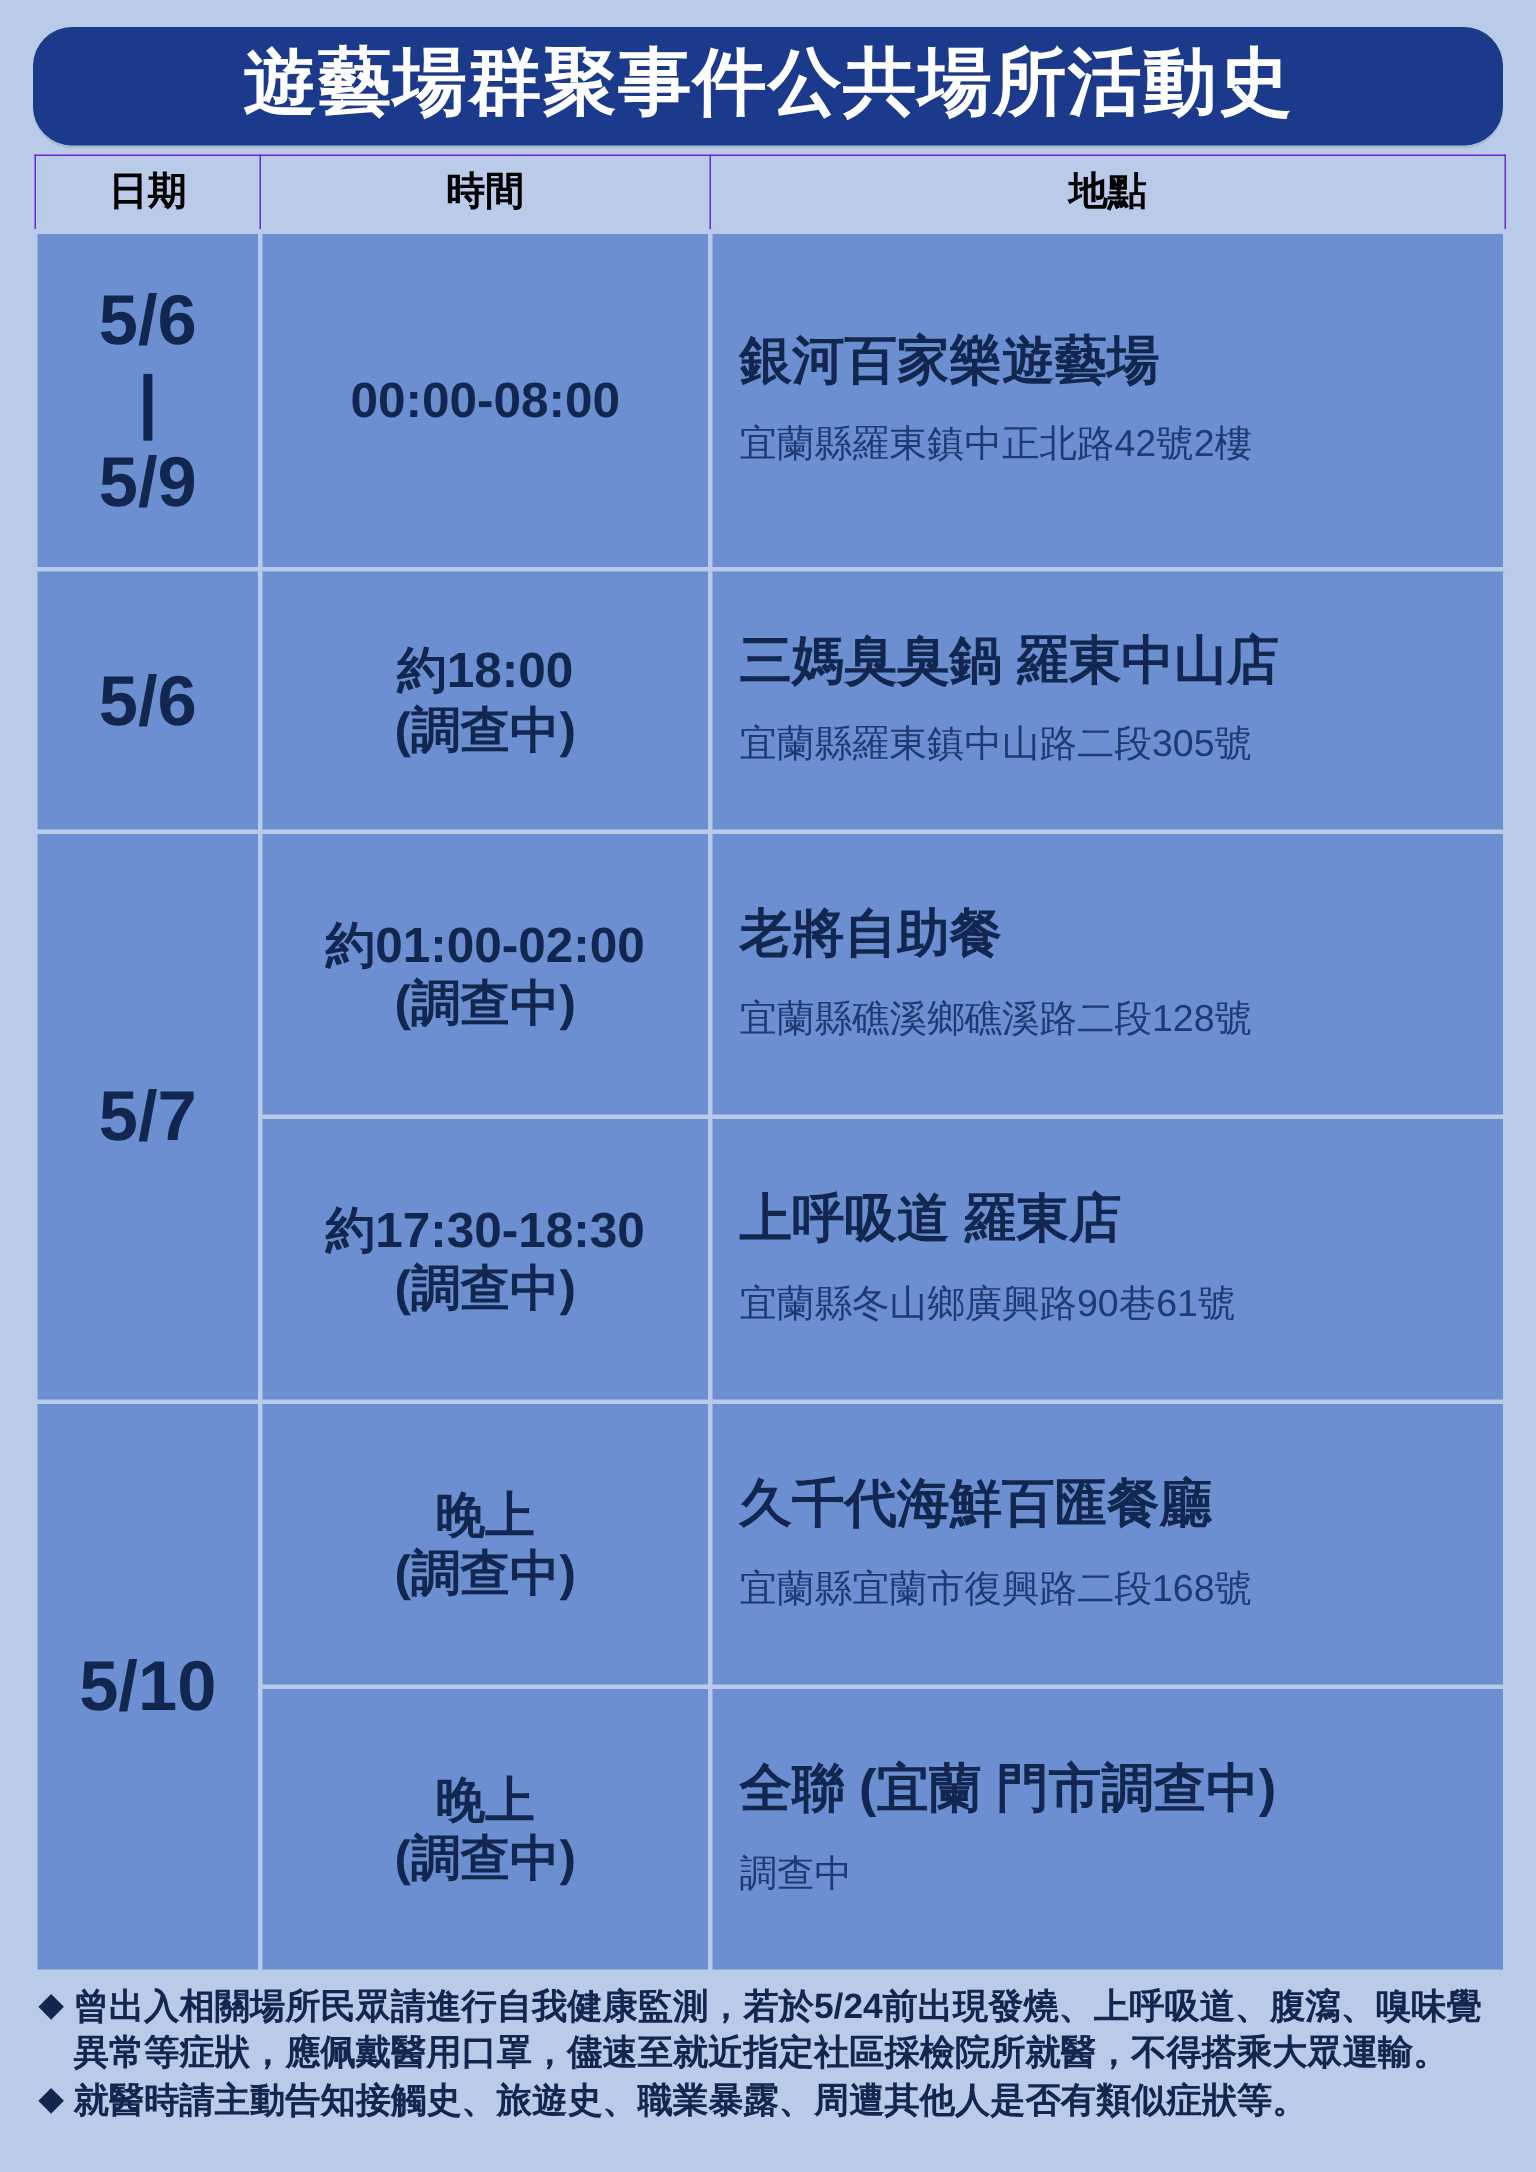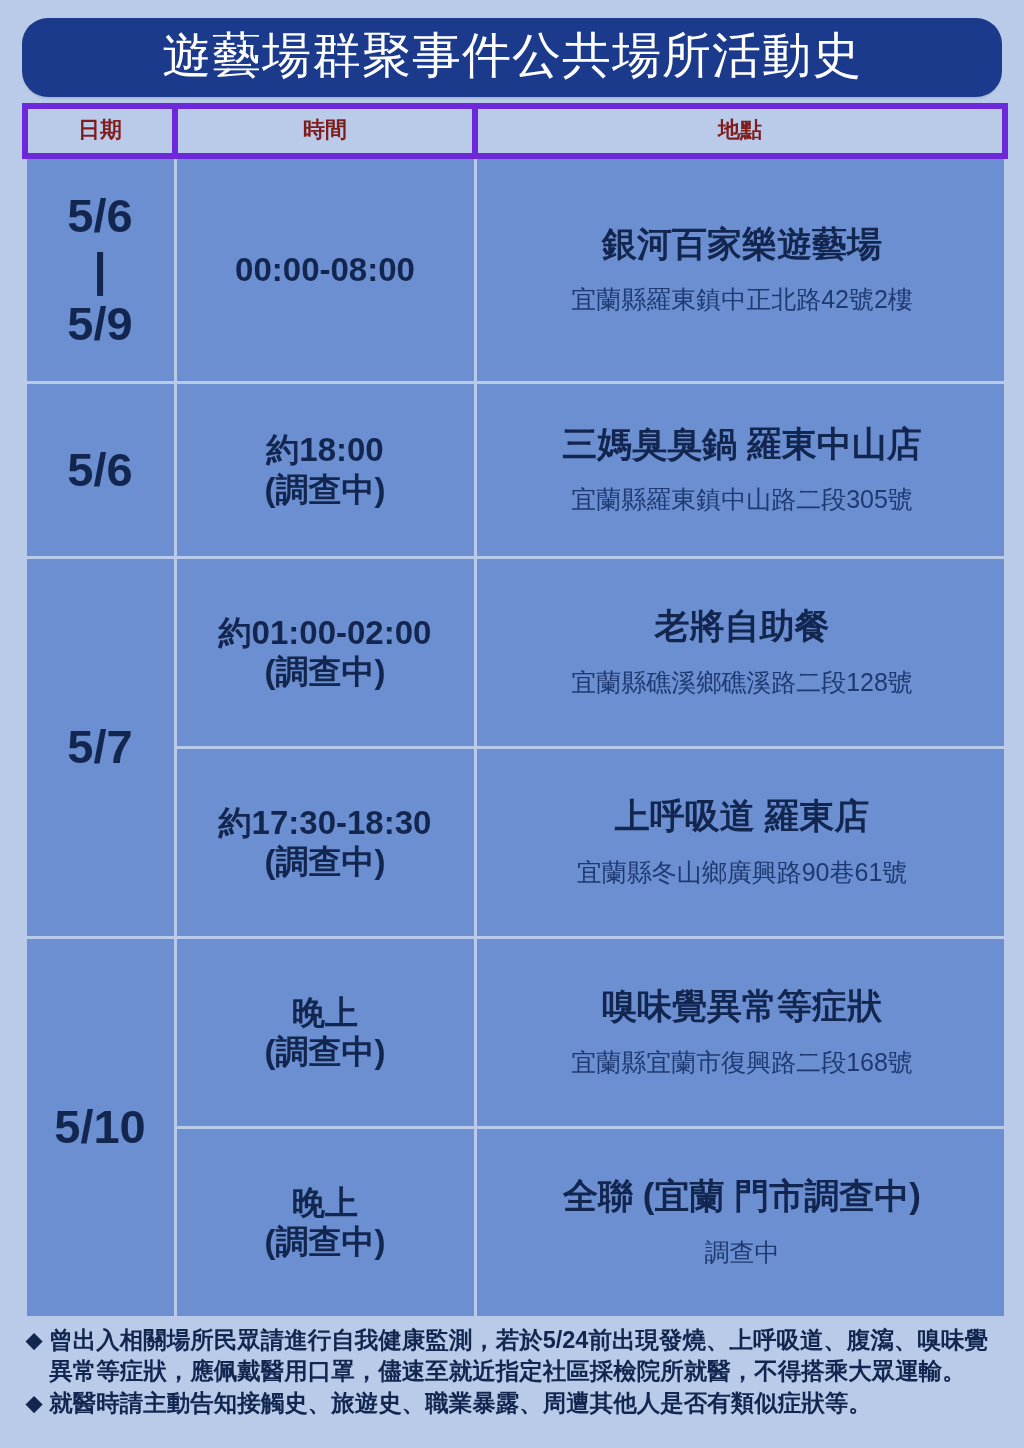--- a/index.html
+++ b/index.html
@@ -27,21 +27,21 @@
   .header {
     background: #1b3a8c;
     border-radius: 26px;
     padding: 10px 18px 14px 18px;
     text-align: center;
     color: #ffffff;
     box-shadow: 0 2px 0 rgba(0,0,0,0.08);
   }
   .header .title {
     font-size: 49px;
-    font-weight: normal;
+    font-weight: bold;
     letter-spacing: 1px;
     line-height: 1.12;
     white-space: nowrap;
   }
   .header .subtitle {
     font-size: 31px;
     font-weight: bold;
     line-height: 1.2;
     margin-top: 2px;
     white-space: nowrap;
@@ -60,40 +60,40 @@
 
   .table th, .table td {
     border: 3px solid #b9cbe8;
     background: #6b8fd0;
     text-align: center;
     vertical-align: middle;
     color: #12264f;
   }
   .table th {
     background: #b9cbe8;
-    border: 6px solid #6d28d9;
-    font-size: 22px;
+    border: 1px solid #6d28d9;
+    font-size: 26px;
     font-weight: bold;
     padding: 6px 0 8px 0;
-    color: #7f1d1d;
+    color: #000000;
   }
   td.date {
     font-size: 47px;
     font-weight: bold;
     line-height: 1.15;
     color: #12264f;
   }
   td.time {
     font-size: 33px;
     font-weight: bold;
     line-height: 1.2;
     padding: 10px 4px;
   }
   td.place {
-    text-align: center;
+    text-align: left;
     padding: 10px 14px 12px 18px;
   }
   .place-name {
     font-size: 35px;
     font-weight: bold;
     line-height: 1.15;
     color: #12264f;
   }
   .place-addr {
     font-size: 25px;
@@ -187,21 +187,21 @@
         <td class="place">
           <div class="place-name">上呼吸道 羅東店</div>
           <div class="place-addr">宜蘭縣冬山鄉廣興路90巷61號</div>
         </td>
       </tr>
 
       <tr class="row-std">
         <td class="date" rowspan="2">5/10</td>
         <td class="time">晚上<br>(調查中)</td>
         <td class="place">
-          <div class="place-name">嗅味覺異常等症狀</div>
+          <div class="place-name">久千代海鮮百匯餐廳</div>
           <div class="place-addr">宜蘭縣宜蘭市復興路二段168號</div>
         </td>
       </tr>
 
       <tr class="row-std">
         <td class="time">晚上<br>(調查中)</td>
         <td class="place">
           <div class="place-name">全聯 (宜蘭 門市調查中)</div>
           <div class="place-addr">調查中</div>
         </td>

